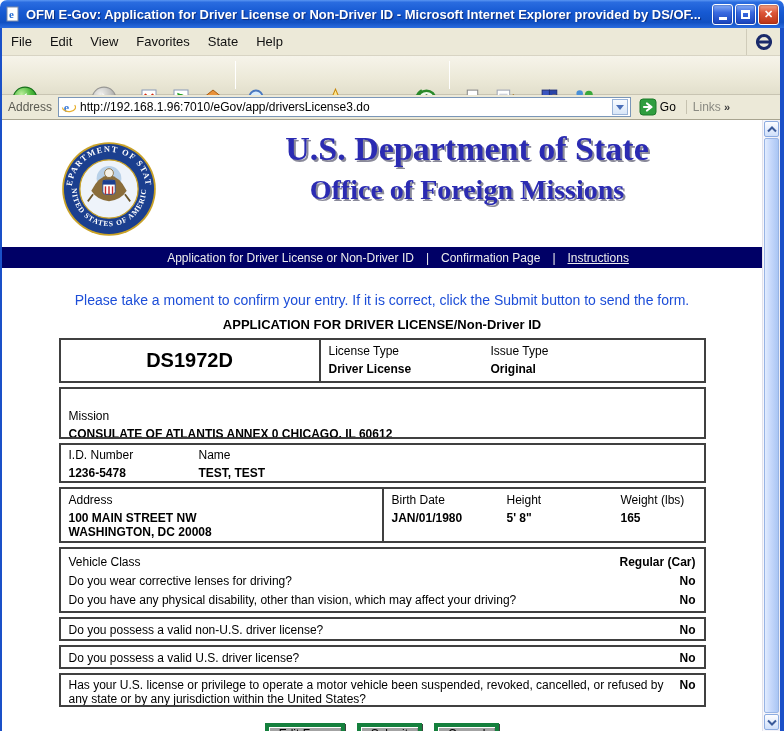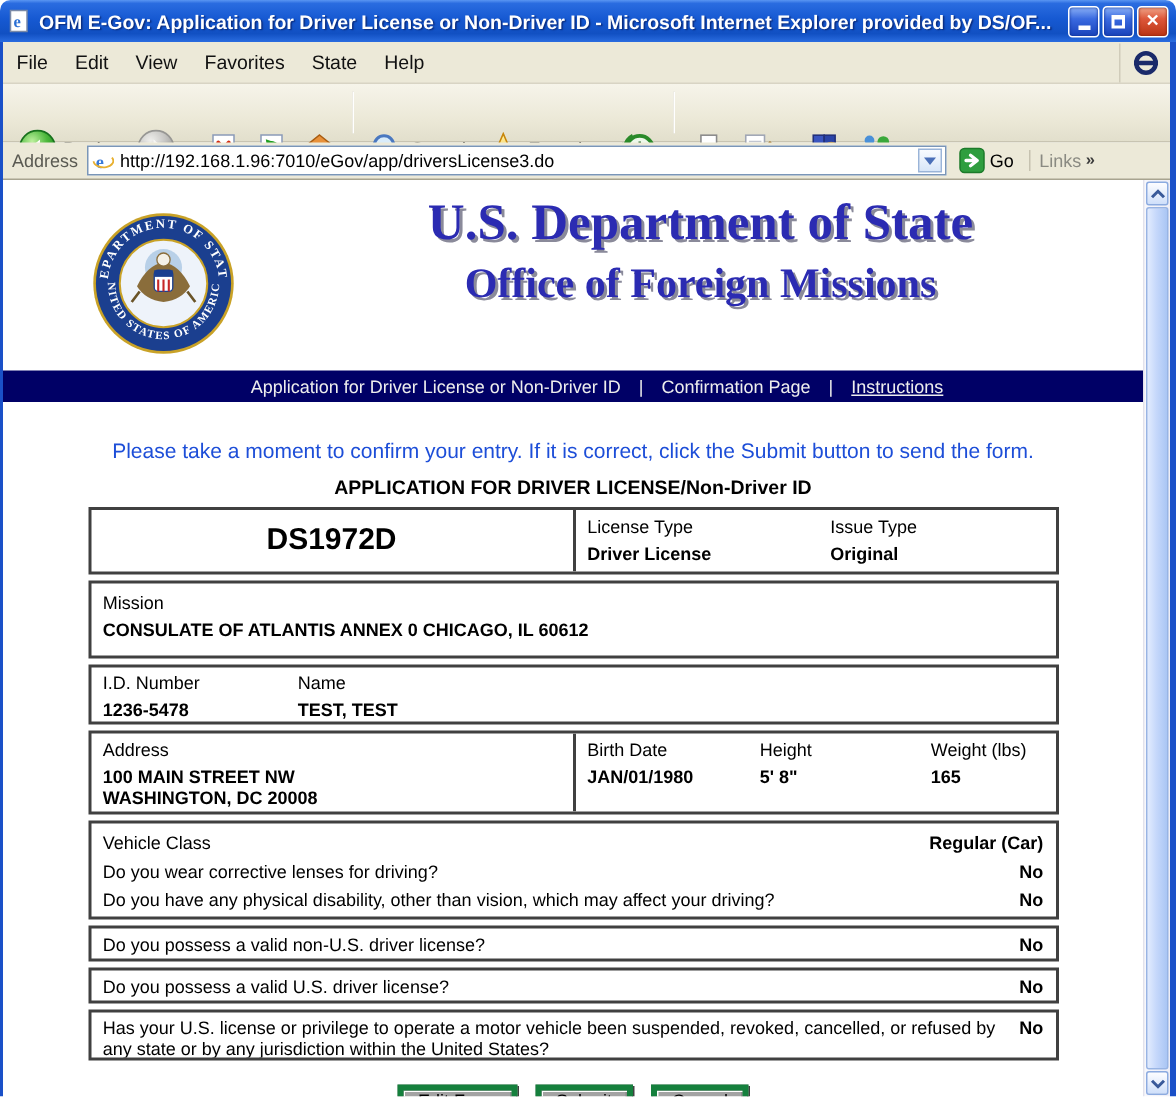--- a/index.html
+++ b/index.html
@@ -111,25 +111,25 @@
 
   .intro { margin-top:24px; text-align:center; font-size:14px; color:#1d4ed8; }
   .form-title { margin-top:9px; text-align:center; font-size:13px; font-weight:bold; }
 
   .conf-table { width:647px; margin:6px auto 0 auto; font-size:12px; }
   .sec { border:2px solid #404040; margin-bottom:4px; overflow:hidden; }
   .lbl { color:#000; margin-bottom:4px; }
   .val { font-weight:bold; }
 
   .sec-a { height:45px; display:flex; }
-  .sec-a .cell-num { width:323px; border-right:2px solid #404040; display:flex; align-items:center; justify-content:center; font-size:20px; font-weight:bold; }
+  .sec-a .cell-num { width:260px; border-right:2px solid #404040; display:flex; align-items:center; justify-content:center; font-size:20px; font-weight:bold; }
   .sec-a .cell-types { flex:1; padding:4px 8px; display:flex; }
   .col-lic { width:162px; } .col-iss { flex:1; }
 
-  .sec-b { height:52px; padding:6px 8px; }
+  .sec-b { height:52px; padding:20px 8px; }
   .sec-c { height:40px; padding:3px 8px; display:flex; }
   .sec-c .col-id { width:130px; } .sec-c .col-name { flex:1; }
 
   .sec-d { height:56px; display:flex; }
   .sec-d .cell-addr { width:323px; border-right:2px solid #404040; padding:4px 8px; }
   .sec-d .cell-bio { flex:1; padding:4px 8px; display:flex; }
   .col-birth { width:115px; } .col-height { width:77px; } .col-weight { flex:1;margin-left:37px; }
 
   .sec-e { height:66px; padding:4px 8px; }
   .qline { display:flex; justify-content:space-between; align-items:flex-start; line-height:19px; }

